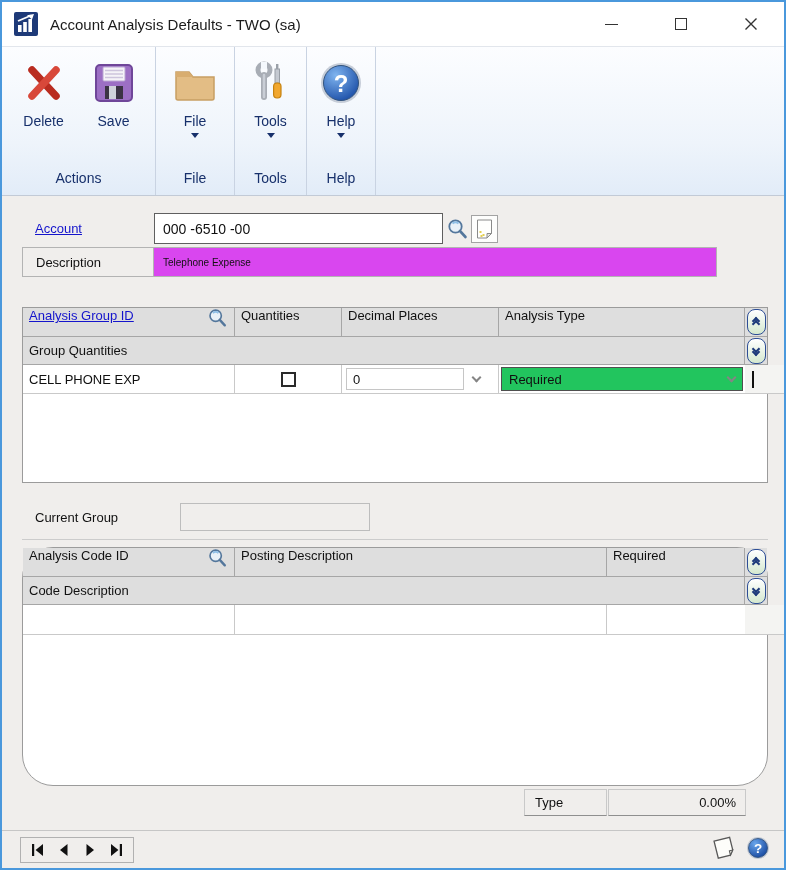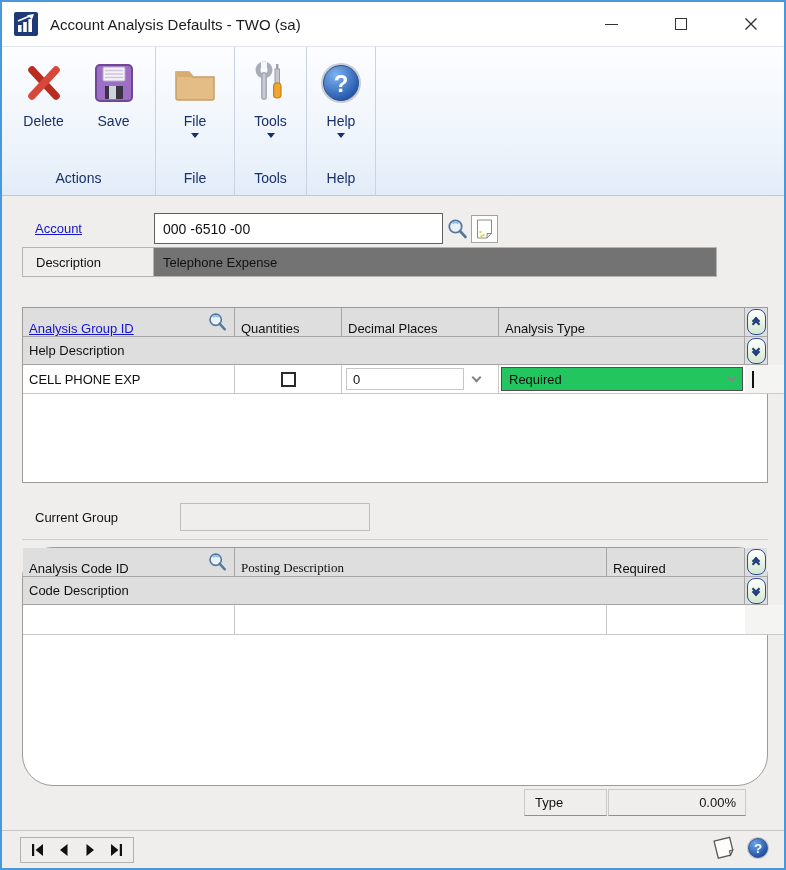--- a/index.html
+++ b/index.html
@@ -40,50 +40,50 @@
   .plain-label { position: absolute; font-size: 13px; color: #111; }
   .account-field { position: absolute; left: 152px; top: 211px; width: 289px; height: 31px;
     background: #fff; border: 1px solid #5f5f5f; display: flex; align-items: center;
     padding: 0 8px; font-size: 14px; color: #101010; }
   .icon-flat { position: absolute; display: flex; align-items: center; justify-content: center; }
   .note-btn { position: absolute; left: 469px; top: 213px; width: 27px; height: 28px;
     border: 1px solid #a3a3a3; background: #fdfdfc; display: flex; align-items: center; justify-content: center; }
   .desc-strip { position: absolute; left: 20px; top: 245px; width: 695px; height: 30px;
     border: 1px solid #b3b3b3; display: flex; }
   .desc-label-cell { width: 130px; display: flex; align-items: center; padding-left: 13px; font-size: 13px; color: #111; }
-  .desc-value-cell { flex: 1; border-left: 1px solid #b3b3b3; background: #737373;
-    display: flex; align-items: center; padding-left: 9px; font-size: 13px; color: #111; }
+  .desc-value-cell { flex: 1; border-left: 1px solid #b3b3b3; background: #d946ef;
+    display: flex; align-items: center; padding-left: 9px; font-size: 10px; color: #111; }
 
   .cg-box { position: absolute; left: 178px; top: 501px; width: 190px; height: 28px;
     border: 1px solid #bdbdbd; background: transparent; }
   .divider { position: absolute; left: 20px; height: 1px; background: #cccccc; width: 746px; }
 
   
   .grid { position: absolute; left: 20px; width: 746px; border: 1px solid #9b9b9b;
     background: #fff; display: flex; flex-direction: column; }
   .g-header { display: flex; height: 29px; background: #dedede; border-bottom: 1px solid #a6a6a6; flex: 0 0 auto; }
-  .g-hcell { display: flex; align-items: flex-end; padding: 0 6px; font-size: 13px; color: #111;
+  .g-hcell { display: flex; align-items: flex-start; padding: 0 6px; font-size: 13px; color: #111;
     border-right: 1px solid #a6a6a6; }
   .g-hcell .hlink { color: #1414cc; text-decoration: underline; }
   .g-tools { width: 22px; display: flex; align-items: center; justify-content: center; background: #dedede; flex: 0 0 auto; }
   .g-sub { display: flex; height: 28px; background: #dedede; border-bottom: 1px solid #a6a6a6; flex: 0 0 auto; }
   .g-subcell { flex: 1; display: flex; align-items: center; padding-left: 6px; font-size: 13px; color: #111;
     border-right: 1px solid #a6a6a6; }
   .g-body { display: flex; flex: 1; min-height: 0; }
   .g-rows { flex: 1; display: flex; flex-direction: row; }
   .g-row { display: flex; flex: 0 0 auto; }
   .g-cell { border-right: 1px solid #c9c9c9; border-bottom: 1px solid #c9c9c9;
     display: flex; align-items: center; font-size: 13px; color: #101010; overflow: hidden; }
   .row-alt .g-cell { background: #f4f4f2; }
   .grid1 .g-row { height: 29px; }
   .grid2 .g-row { height: 30px; }
   .grid1 .col-a { width: 212px; } .grid1 .col-b { width: 107px; }
   .grid1 .col-c { width: 157px; } .grid1 .col-d { width: 246px; border-right: none; }
   .grid1 .g-header .col-d { border-right: 1px solid #a6a6a6; }
-  .grid2 .col-a { width: 212px; } .grid2 .col-b { width: 372px; font-family: Liberation Serif, serif; }
+  .grid2 .col-a { width: 212px; } .grid2 .col-b { width: 372px; }
   .grid2 .col-c { width: 138px; border-right: none; }
   .grid2 .g-header .col-c { border-right: 1px solid #a6a6a6; }
 
   .cb { width: 15px; height: 15px; border: 2px solid #2a2a2a; background: #fff; margin: 0 auto; }
   .chev { width: 7px; height: 7px; border-right: 2px solid #858585; border-bottom: 2px solid #858585;
     transform: rotate(45deg); flex: 0 0 auto; margin-bottom: 3px; }
   .inner-box { width: 118px; height: 22px; border: 1px solid #c6c6c6; background: #fff;
     display: flex; align-items: center; padding: 0 6px; margin-left: 4px; font-size: 13px; }
   .inner-box.disabled { background: #f1f1ef; }
   .at-box { flex: 1; align-self: stretch; margin: 2px; border: 1px solid #4f4f4f; background: #22c55e;
@@ -285,21 +285,21 @@
       <div class="g-hcell col-c">Decimal Places</div>
       <div class="g-hcell col-d">Analysis Type</div>
       <div class="g-tools">
         <span class="dblbtn">
           <span class="chev chev-up"></span>
           <span class="chev chev-up"></span>
         </span>
       </div>
     </div>
     <div class="g-sub">
-      <div class="g-subcell">Help Description</div>
+      <div class="g-subcell">Group Quantities</div>
       <div class="g-tools">
         <span class="dblbtn">
           <span class="chev"></span>
           <span class="chev"></span>
         </span>
       </div>
     </div>
     <div class="g-body">
       <div class="g-rows">
         <div class="g-row">

